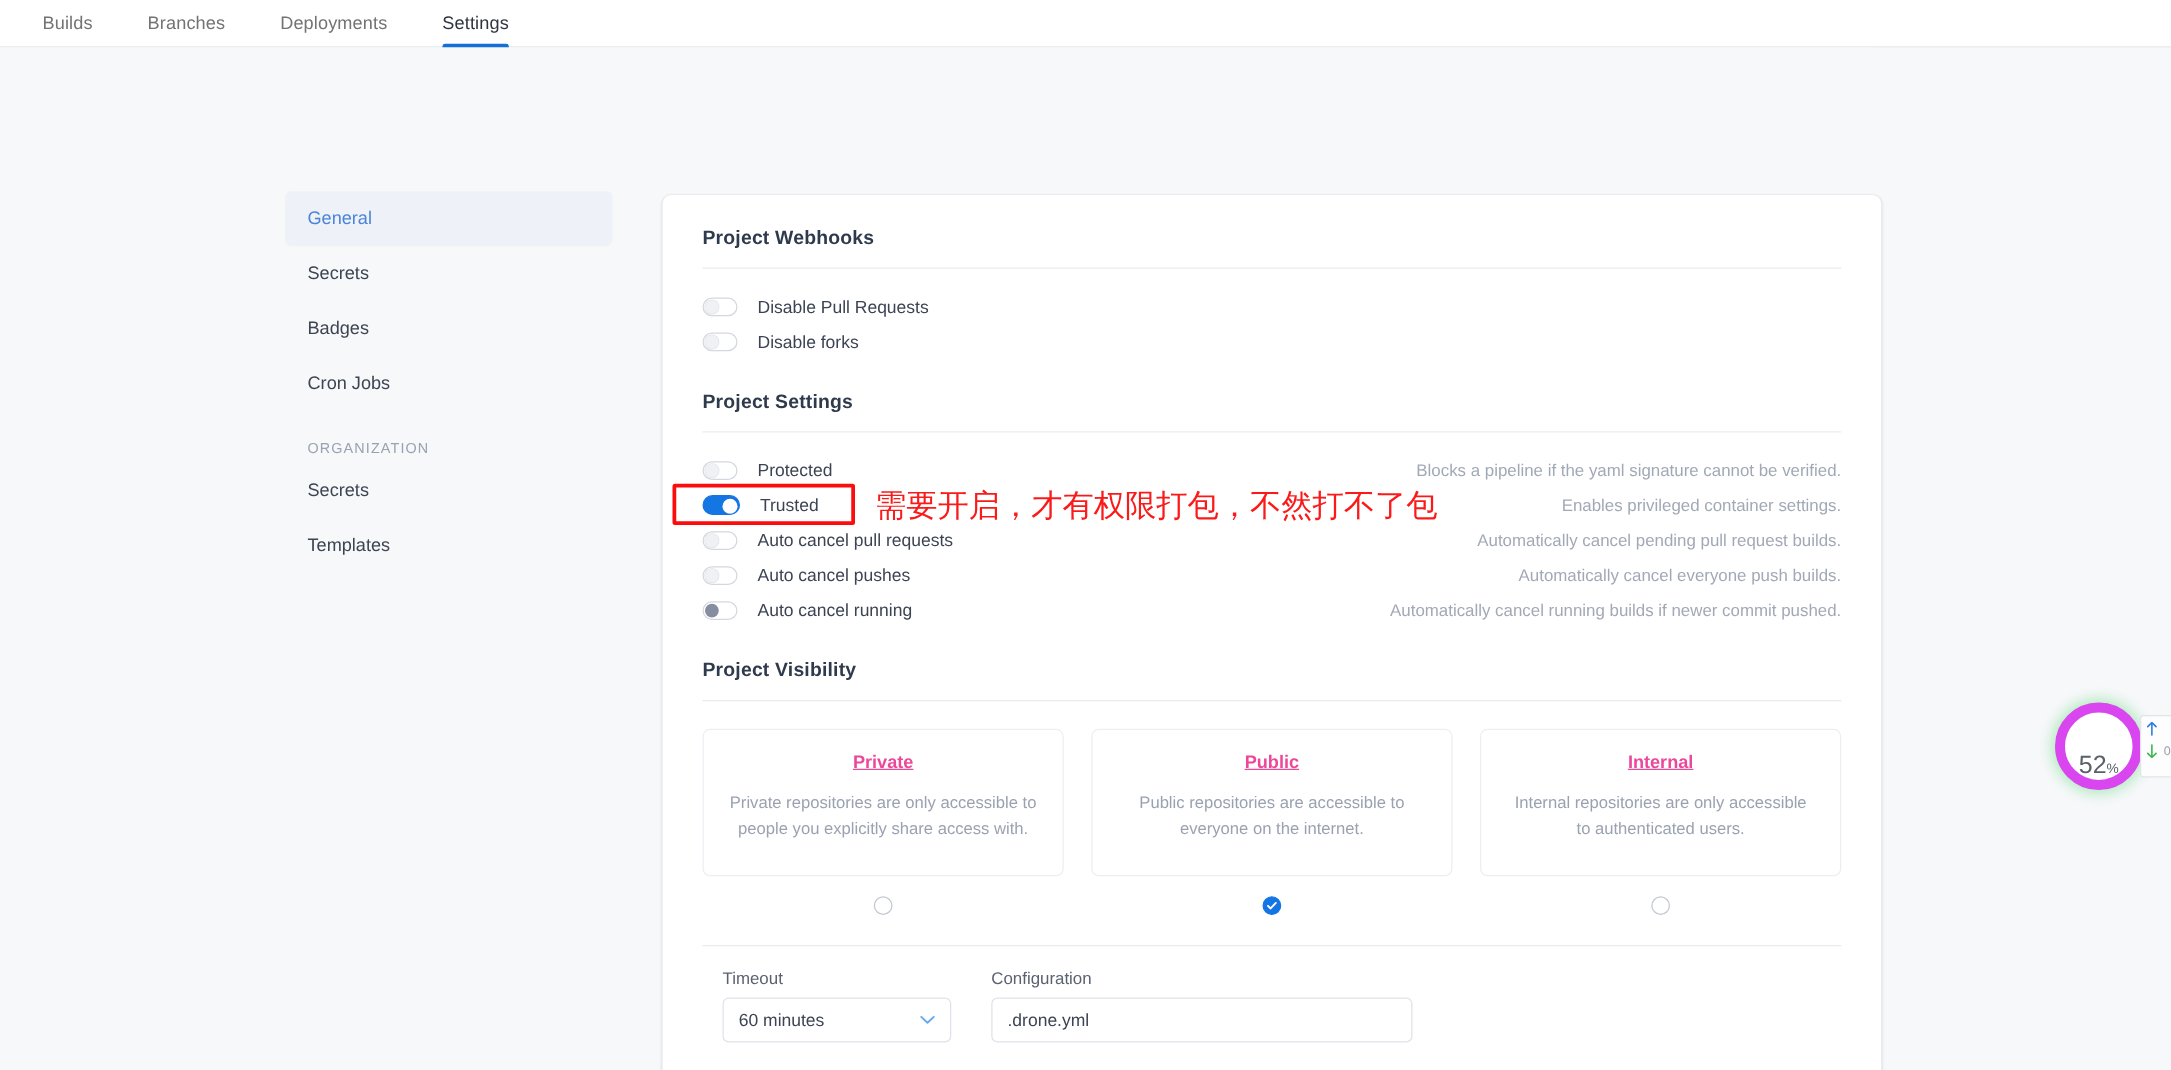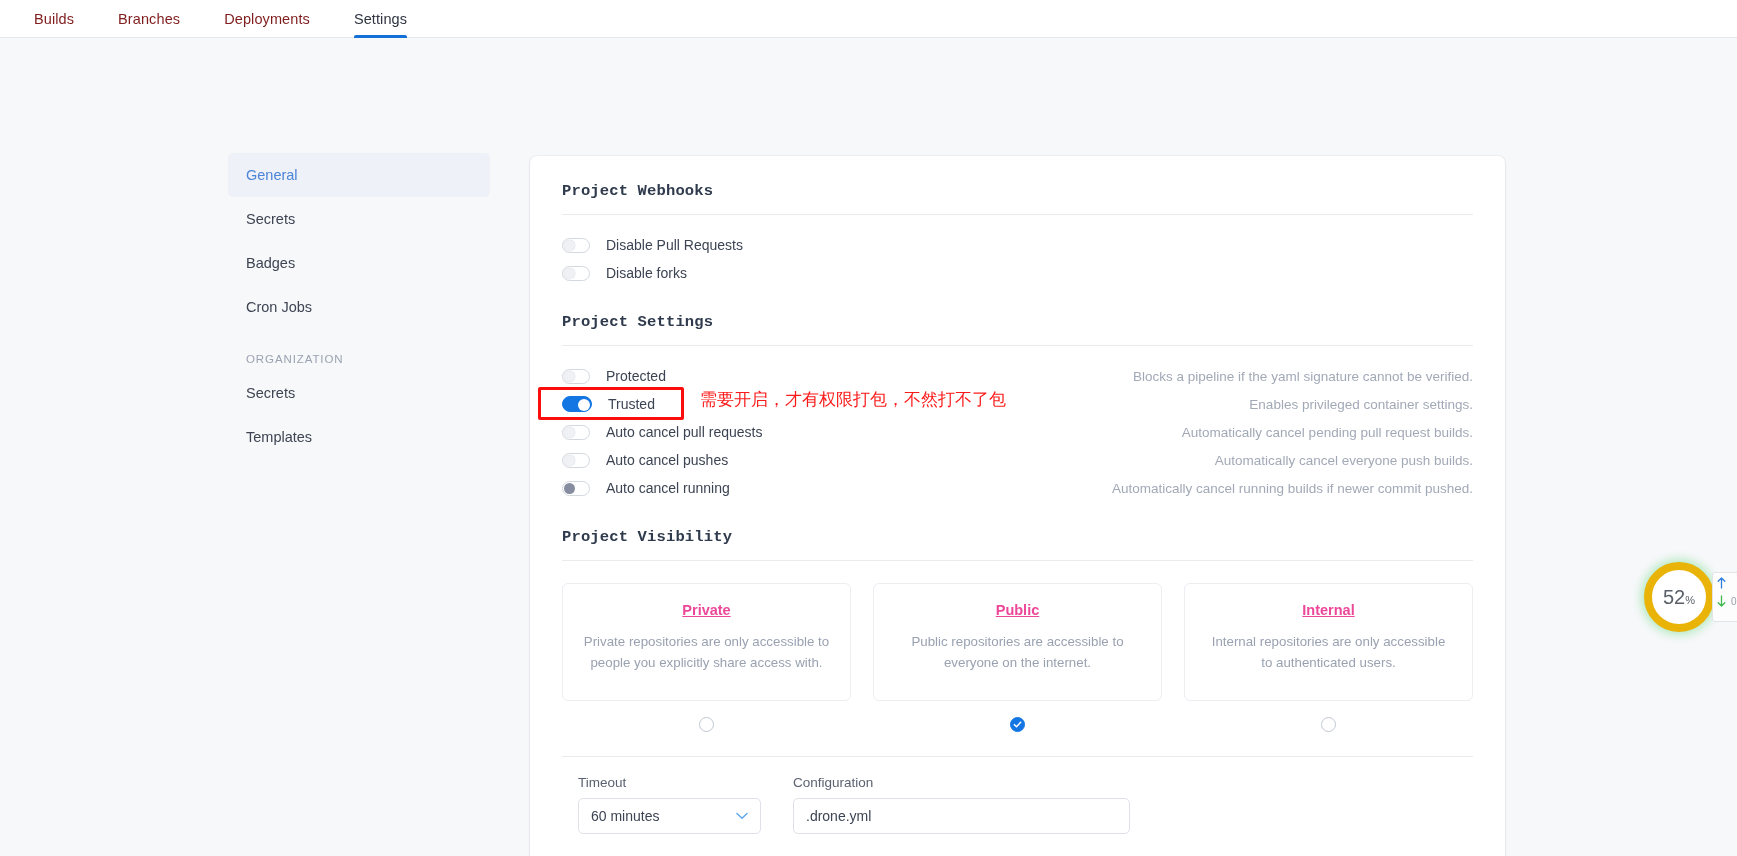--- a/index.html
+++ b/index.html
@@ -16,21 +16,21 @@
     background: #ffffff;
     border-bottom: 1px solid #e6e8ec;
     display: flex;
     align-items: stretch;
     padding-left: 12px;
   }
   .nav-tab {
     display: flex; align-items: center;
     padding: 0 22px;
     font-size: 14.5px;
-    color: #7f1d1d;
+    color: #737373;
     position: relative;
     cursor: pointer;
     letter-spacing: .1px;
   }
   .nav-tab.active { color: #2e3440; }
   .nav-tab.active::after {
     content: "";
     position: absolute; left: 22px; right: 22px; bottom: -1px;
     height: 3px; background: #1470d6; border-radius: 2px 2px 0 0;
   }
@@ -60,21 +60,20 @@
     width: 975px; height: 740px;
     background: #ffffff;
     border-radius: 7px;
     box-shadow: 0 1px 3px rgba(30,40,60,.10), 0 0 0 1px rgba(30,40,60,.03);
     padding: 26px 32px 0 32px;
     overflow: hidden;
   }
   .sec-title {
     font-size: 15.5px; font-weight: bold; color: #2f3a4d;
     letter-spacing: .15px;
-    font-family: Liberation Mono, monospace;
   }
   .sec-rule { height: 1px; background: #e9ebef; margin-top: 14px; }
 
   
   .rows { margin-top: 16px; }
   .row {
     display: flex; align-items: center;
     height: 28px; position: relative;
   }
   .sw {
@@ -149,32 +148,32 @@
 
   
   .red-box {
     position: absolute; left: 538px; top: 349px;
     width: 146px; height: 33px;
     border: 3px solid #fb0d0d; border-radius: 2px;
     pointer-events: none;
   }
   .red-note {
     position: absolute; left: 700px; top: 350px;
-    font-size: 17px; color: #fb1a1a; white-space: nowrap;
+    font-size: 25px; color: #fb1a1a; white-space: nowrap;
     font-family: "DejaVu Sans", sans-serif;
   }
 
   
   .widget { position: absolute; left: 1644px; top: 524px; }
   .ring {
     width: 70px; height: 70px; border-radius: 50%;
     background: #ffffff;
-    border: 8px solid #eab308;
+    border: 8px solid #d946ef;
     box-shadow: 0 0 10px 3px rgba(95,215,120,.45);
-    display: flex; align-items: center; justify-content: center;
+    display: flex; align-items: flex-end; justify-content: center;
   }
   .ring-val { font-size: 20px; color: #5a6068; }
   .ring-val .pct { font-size: 11px; }
   .arrow-panel {
     position: absolute; left: 68px; top: 10px;
     width: 40px; height: 50px;
     background: #fdfdfd; border: 1px solid #e2e4e8;
     border-radius: 3px;
     font-size: 11px; padding: 4px 3px 0 4px;
     display: flex; flex-direction: column; gap: 6px;

